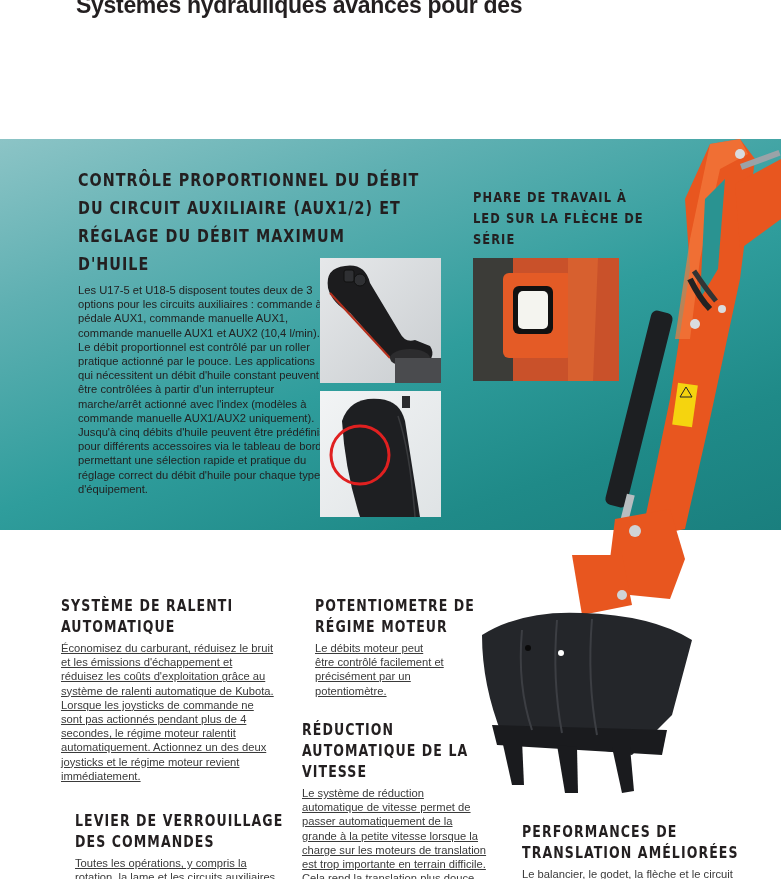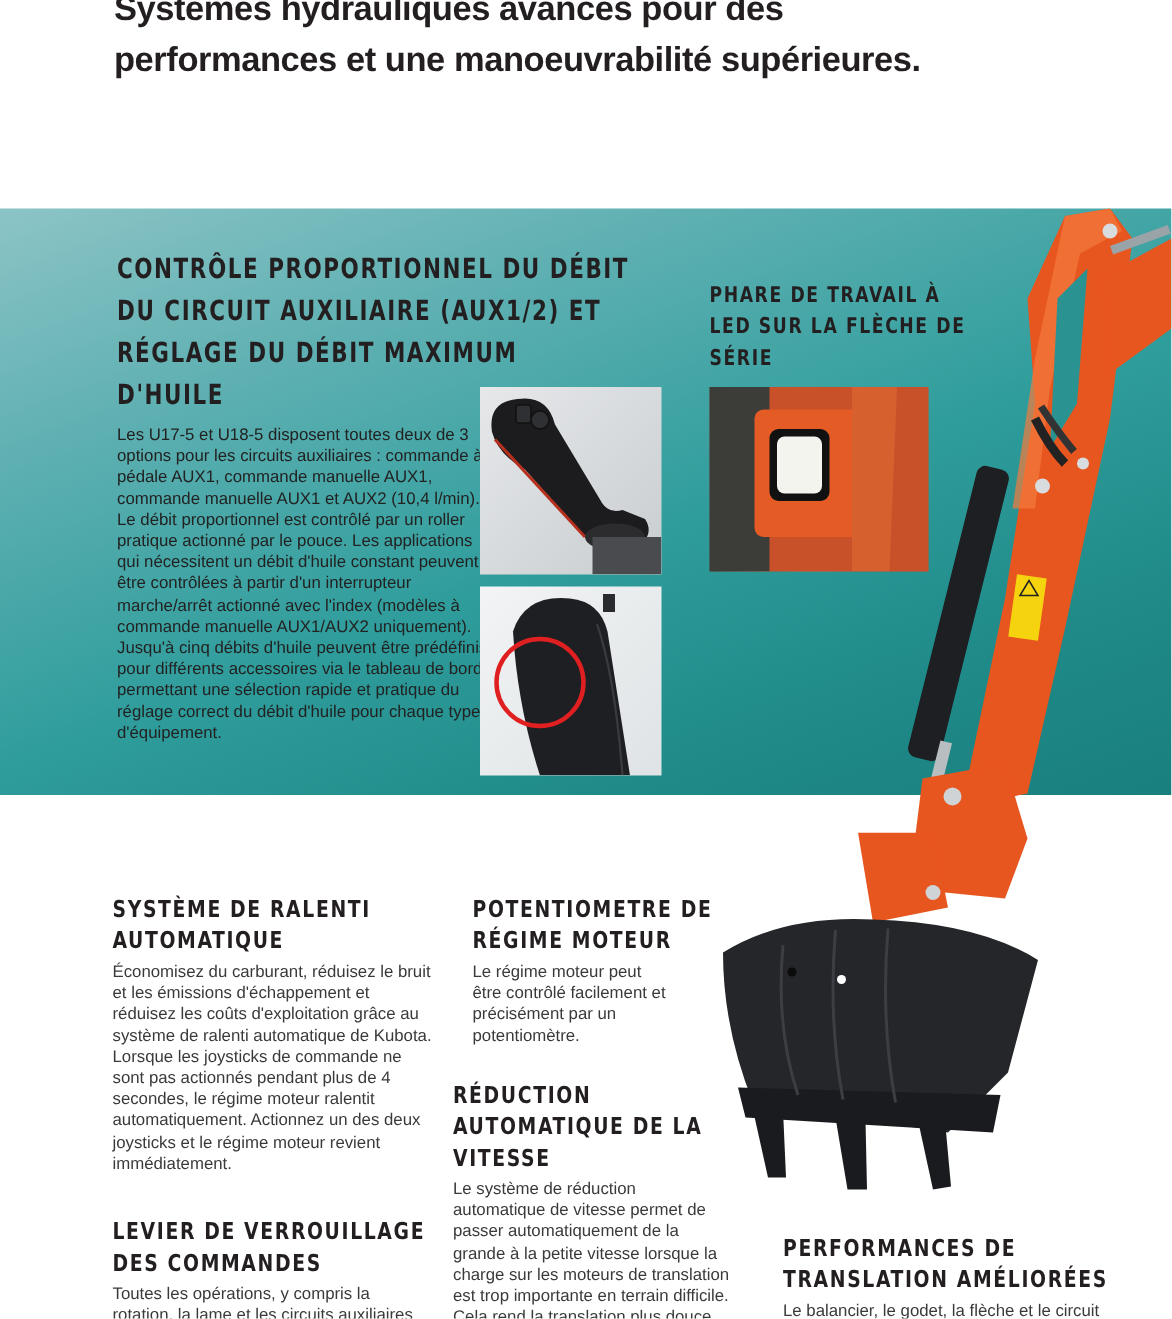--- a/index.html
+++ b/index.html
@@ -32,36 +32,35 @@
     .photo-joy1 { left: 320px; top: 258px; width: 121px; height: 125px; background: linear-gradient(135deg, #e6e8ea 0%, #c9cdd0 100%); }
     .photo-joy2 { left: 320px; top: 391px; width: 121px; height: 126px; background: linear-gradient(135deg, #f2f4f5 0%, #dfe3e5 100%); }
     .photo-led { left: 473px; top: 258px; width: 146px; height: 123px; background: linear-gradient(90deg, #3b3b37 0%, #d85a2a 40%, #c94d22 100%); }
 
     .boom {
       position: absolute; left: 590px; top: 139px; width: 191px; height: 470px;
     }
 
     .section { position: absolute; }
     .section .heading { font-size: 15.5px; line-height: 21px; transform: scaleX(0.9); transform-origin: left top; width: 260px; }
-    .section .body-text { margin-top: 3px; }
+    .section .body-text { margin-top: 3px; text-decoration: underline; }
 
-    .s-ralenti { left: 75px; top: 596px; width: 215px; }
+    .s-ralenti { left: 61px; top: 596px; width: 215px; }
     .s-potent { left: 315px; top: 596px; width: 180px; }
     .s-reduction { left: 302px; top: 720px; width: 200px; }
     .s-levier { left: 75px; top: 811px; width: 225px; }
     .s-translation { left: 522px; top: 822px; width: 259px; }
 
     .bucket { position: absolute; left: 462px; top: 555px; width: 240px; height: 240px; }
   </style>
 </head>
 <body>
 
 <div class="page-title">
   <div>Systèmes hydrauliques avancés pour des</div>
-  <div>performances et une manoeuvrabilité supérieures.</div>
 </div>
 
 <div class="teal-band"></div>
 
 <svg class="boom" viewBox="0 0 191 470">
 
   <path d="M120 5 L150 0 L165 20 L150 140 L120 280 L95 390 L70 395 L55 380 L80 260 L100 130 L95 60 Z" fill="#e8561f"></path>
   <path d="M120 5 L150 0 L158 15 L130 30 L110 120 L100 200 L85 200 L100 100 Z" fill="#f47a3d" opacity="0.7"></path>
 
   <path d="M115 60 L135 40 L128 130 L110 160 Z" fill="#2a9391"></path>
@@ -136,21 +135,21 @@
   <circle cx="160" cy="40" r="5" fill="#cfd3d6"></circle>
 </svg>
 
 <div class="section s-ralenti">
   <div class="heading">Système de ralenti automatique</div>
   <div class="body-text">Économisez du carburant, réduisez le bruit et les émissions d'échappement et réduisez les coûts d'exploitation grâce au système de ralenti automatique de Kubota. Lorsque les joysticks de commande ne sont pas actionnés pendant plus de 4 secondes, le régime moteur ralentit automatiquement. Actionnez un des deux joysticks et le régime moteur revient immédiatement.</div>
 </div>
 
 <div class="section s-potent">
   <div class="heading" style="width:210px">Potentiometre de régime moteur</div>
-  <div class="body-text" style="width:130px">Le régime moteur peut être contrôlé facilement et précisément par un potentiomètre.</div>
+  <div class="body-text" style="width:130px">Le débits moteur peut être contrôlé facilement et précisément par un potentiomètre.</div>
 </div>
 
 <div class="section s-reduction">
   <div class="heading" style="width:200px">Réduction automatique de la vitesse</div>
   <div class="body-text" style="width:186px">Le système de réduction automatique de vitesse permet de passer automatiquement de la grande à la petite vitesse lorsque la charge sur les moteurs de translation est trop importante en terrain difficile. Cela rend la translation plus douce</div>
 </div>
 
 <div class="section s-levier">
   <div class="heading">Levier de verrouillage des commandes</div>
   <div class="body-text" style="width:215px">Toutes les opérations, y compris la rotation, la lame et les circuits auxiliaires</div>

